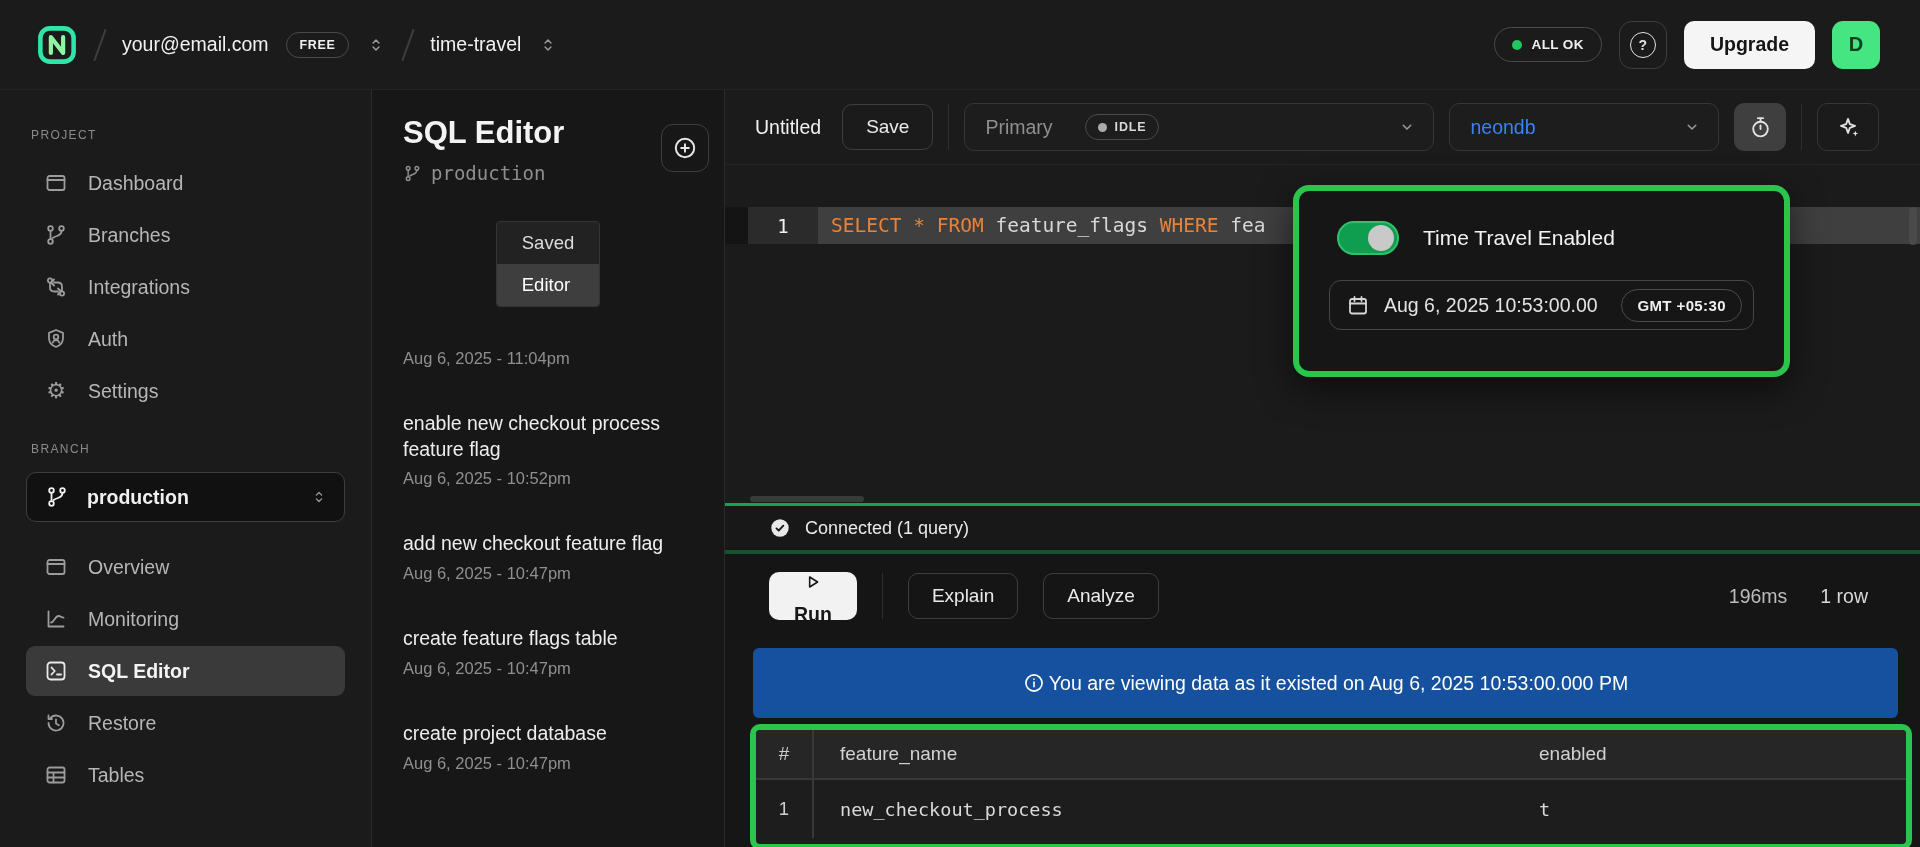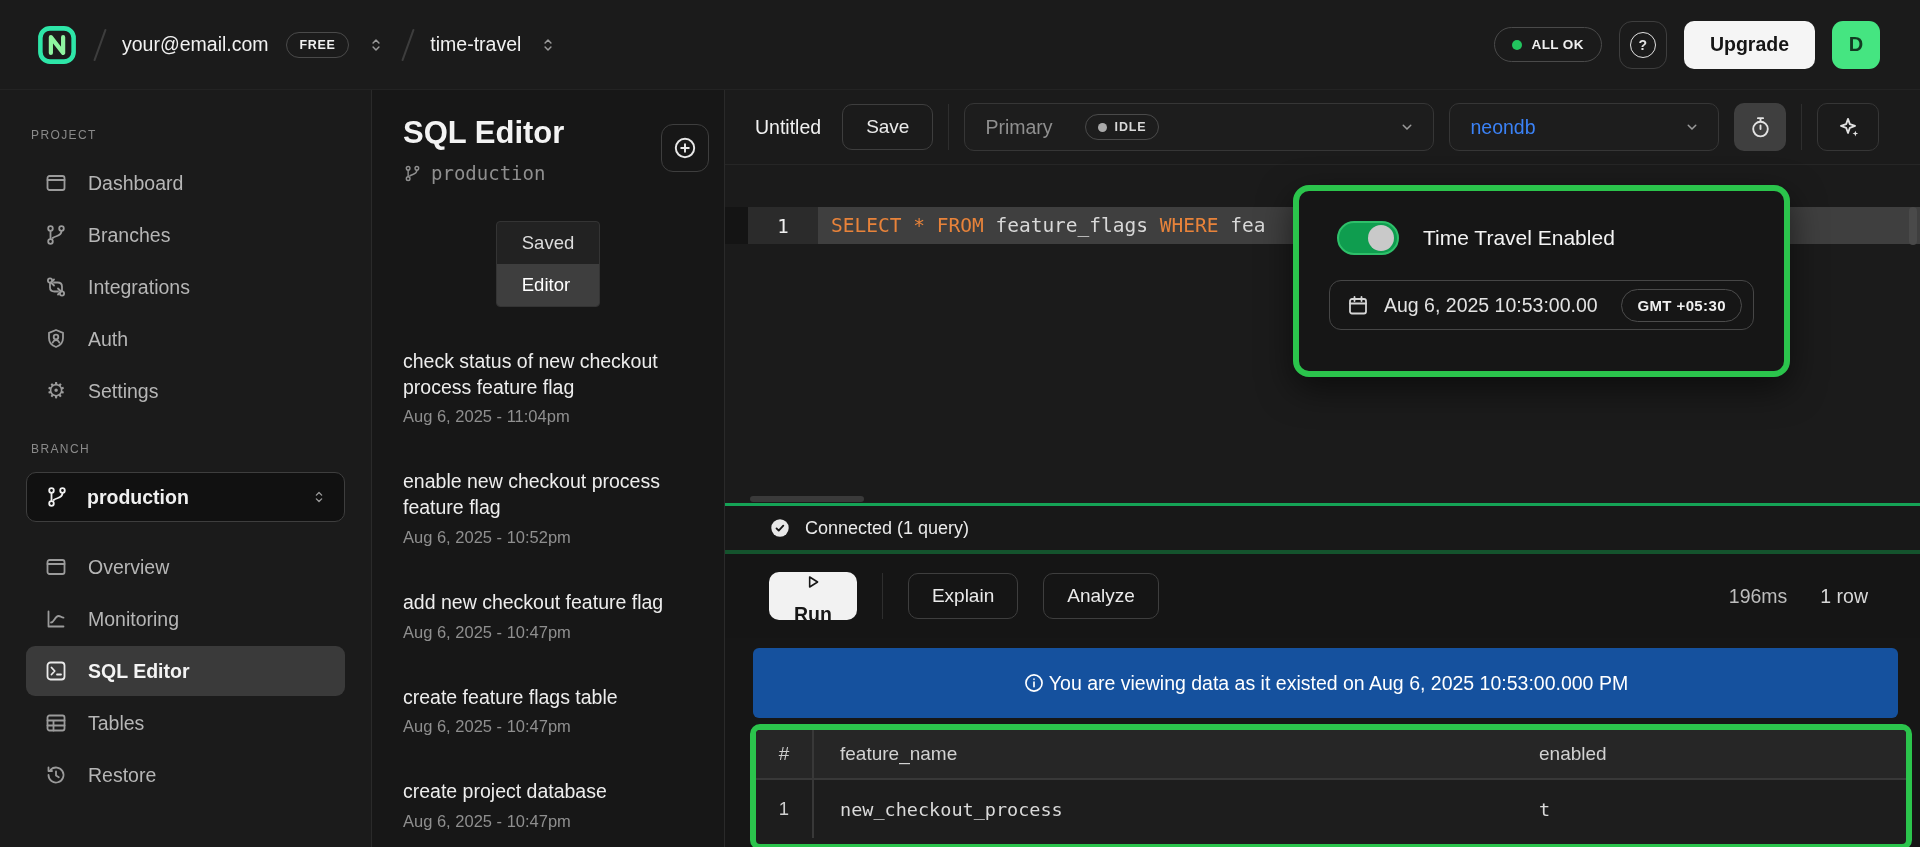--- a/index.html
+++ b/index.html
@@ -260,34 +260,34 @@
       <svg class="ic" width="24" height="24" viewBox="0 0 24 24">
           <rect x="3.5" y="3.5" width="17" height="17" rx="3"></rect>
           <path d="M7.5 8.5l3.2 3.5-3.2 3.5M13 15.5h4"></path>
         </svg>
     </span>
     <span>SQL Editor</span>
   </div>
   <div class="side-item">
     <span class="si-ic">
       <svg class="ic" width="24" height="24" viewBox="0 0 24 24">
+          <path d="M4.5 12a7.5 7.5 0 1 0 2.2-5.3M4.5 4.5v3.5H8"></path>
+          <path d="M12 8.5v4l2.8 1.7"></path>
+        </svg>
+    </span>
+    <span>Restore</span>
+  </div>
+  <div class="side-item">
+    <span class="si-ic">
+      <svg class="ic" width="24" height="24" viewBox="0 0 24 24">
           <rect x="3.5" y="4.5" width="17" height="15" rx="2"></rect>
           <path d="M3.5 9.5h17M3.5 14.5h17M9.5 9.5v10"></path>
         </svg>
     </span>
     <span>Tables</span>
-  </div>
-  <div class="side-item">
-    <span class="si-ic">
-      <svg class="ic" width="24" height="24" viewBox="0 0 24 24">
-          <path d="M4.5 12a7.5 7.5 0 1 0 2.2-5.3M4.5 4.5v3.5H8"></path>
-          <path d="M12 8.5v4l2.8 1.7"></path>
-        </svg>
-    </span>
-    <span>Restore</span>
   </div>
 </div>
 
 <div id="history-panel">
   <div class="hp-title">SQL Editor</div>
   <div class="hp-branch">
     <span>
       <svg class="ic" width="19" height="19" viewBox="0 0 24 24">
           <circle cx="6.5" cy="5.5" r="2.3"></circle>
           <circle cx="6.5" cy="18.5" r="2.3"></circle>
@@ -302,21 +302,20 @@
         <circle cx="12" cy="12" r="8.5"></circle>
         <path d="M12 8.5v7M8.5 12h7"></path>
       </svg>
   </div>
   <div class="hp-tabs">
     <div class="hp-tab">Saved</div>
     <div class="hp-tab active">Editor</div>
   </div>
   <div class="hp-list">
     <div class="hp-item">
-      <div class="hp-item-title">check status of new checkout process feature flag</div>
       <div class="hp-item-date">Aug 6, 2025 - 11:04pm</div>
     </div>
     <div class="hp-item">
       <div class="hp-item-title">enable new checkout process feature flag</div>
       <div class="hp-item-date">Aug 6, 2025 - 10:52pm</div>
     </div>
     <div class="hp-item">
       <div class="hp-item-title">add new checkout feature flag</div>
       <div class="hp-item-date">Aug 6, 2025 - 10:47pm</div>
     </div>

